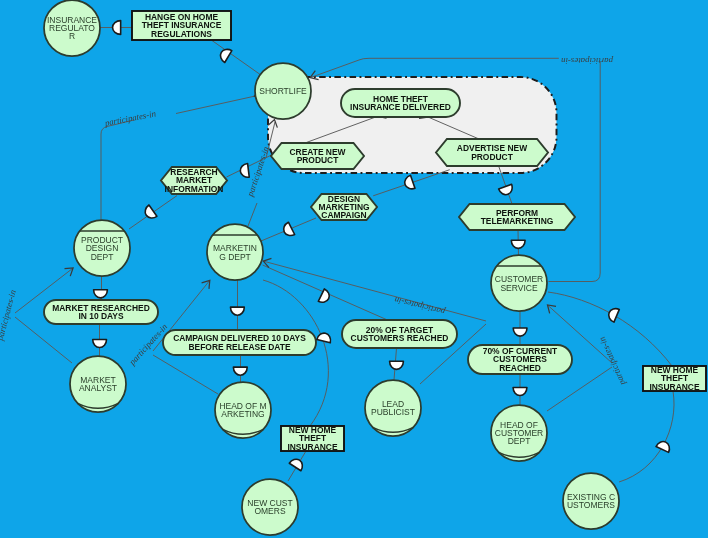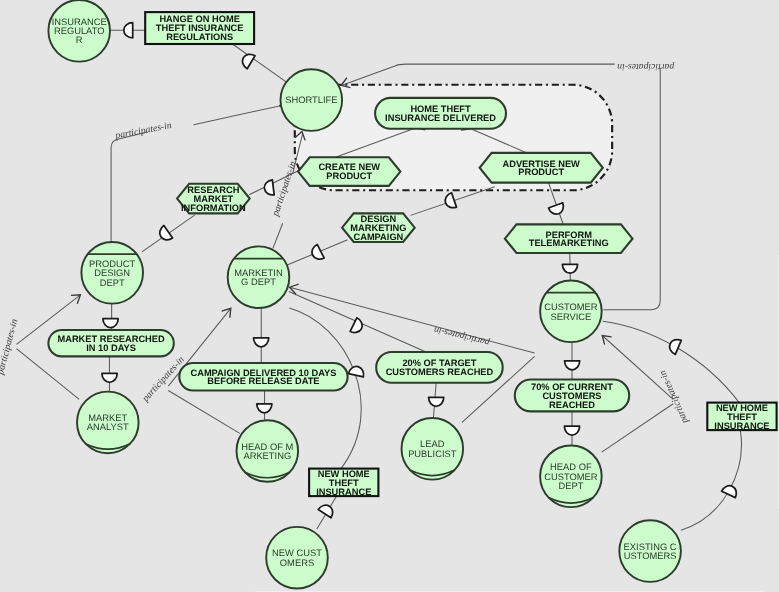--- a/index.html
+++ b/index.html
@@ -1,18 +1,18 @@
 <!DOCTYPE html>
 <html><head>
 <meta charset="utf-8">
 <title>Strategic Dependency Model</title>
 <style>
   html,body{margin:0;padding:0;background:#ffffff;}
   body{width:708px;height:538px;overflow:hidden;font-family:"Liberation Sans",sans-serif;}
-  #canvas{position:relative;width:708px;height:538px;background:#e5e5e5;}
+  #canvas{position:relative;width:708px;height:538px;background:#0ea5e9;}
   svg{display:block;}
 </style>
 </head>
 <body>
 
 <div id="canvas">
 <svg id="svg" width="708" height="538" viewBox="0 0 708 538" xmlns="http://www.w3.org/2000/svg">
   <g id="layer-boundary">
         <rect x="268" y="77" width="288.5" height="96" rx="36" ry="36" fill="#f0f0f0" stroke="#1d1d1d" stroke-width="1.95" stroke-dasharray="6.5 3.4 1.9 3.4" stroke-linecap="butt"></rect>
       </g>

